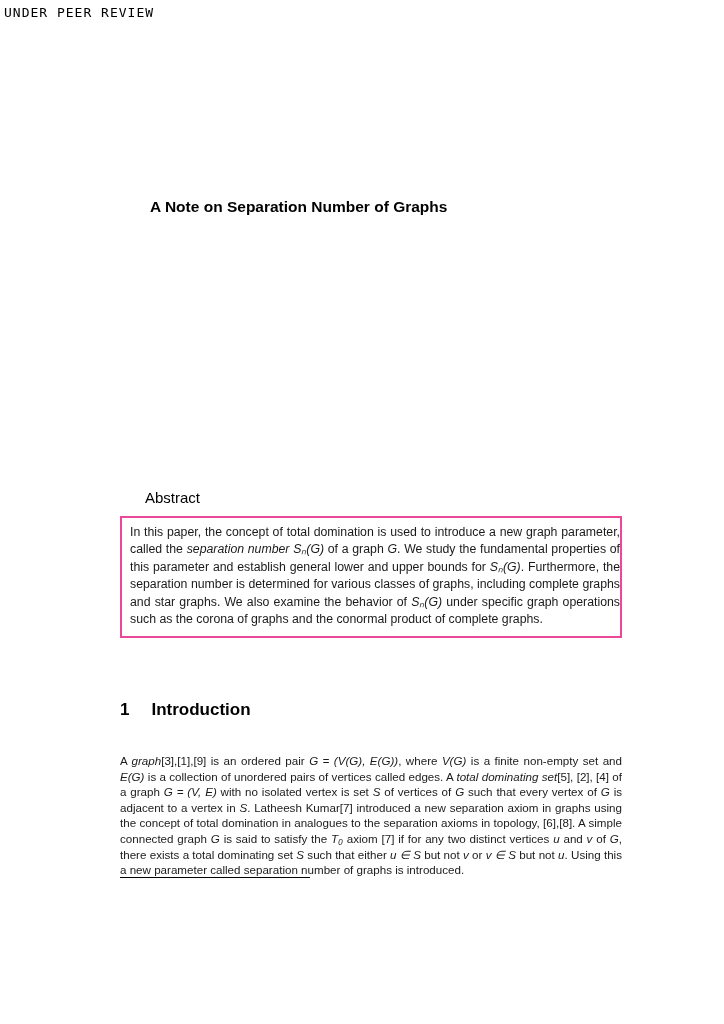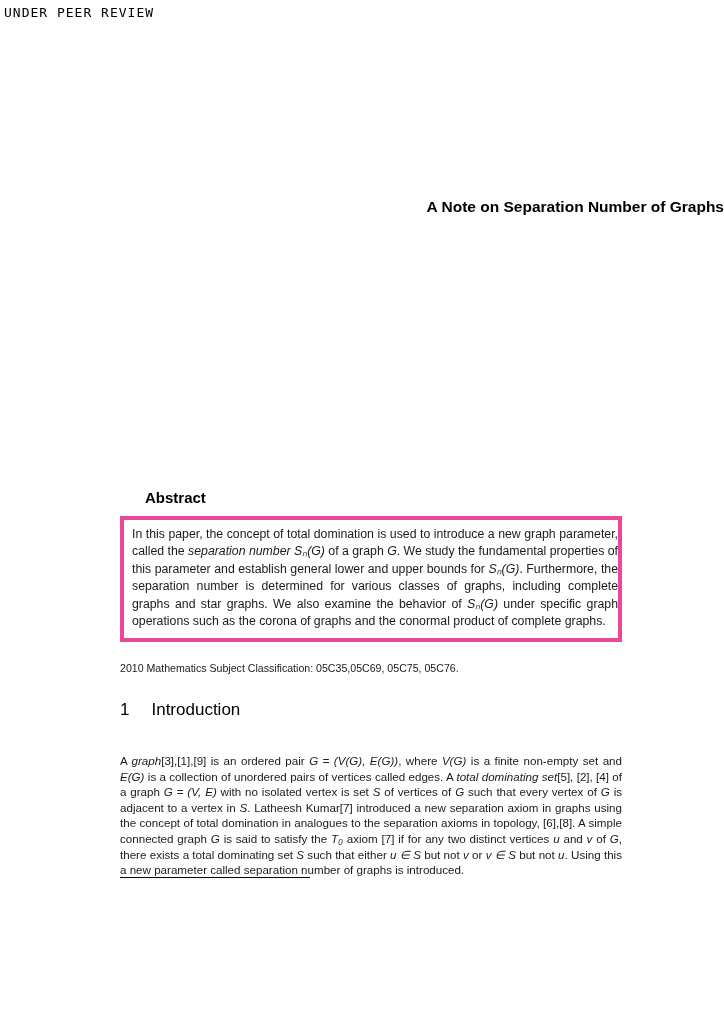--- a/index.html
+++ b/index.html
@@ -24,39 +24,39 @@
     font-family: "DejaVu Sans Mono", monospace;
     font-size: 13px;
     letter-spacing: 1px;
     color: #000000;
   }
   .title {
     position: absolute;
     left: 150px;
     right: 0;
     top: 198px;
-    text-align: right;
+    text-align: left;
     font-size: 15.5px;
     font-weight: bold;
     color: #000000;
   }
   .abstract-heading {
     position: absolute;
     left: 145px;
     top: 489px;
     font-size: 15px;
-    font-weight: bold;
+    font-weight: normal;
     color: #000000;
   }
   .abstract-box {
     position: absolute;
     left: 120px;
     top: 516px;
     width: 502px;
-    border: 4px solid #ec4899;
+    border: 2px solid #ec4899;
     box-sizing: border-box;
     padding: 6px 0 8px 8px;
     font-size: 12.3px;
     line-height: 17.4px;
     text-align: justify;
     color: #1a1a1a;
   }
   .keywords {
     position: absolute;
     left: 120px;
@@ -73,21 +73,21 @@
     width: 502px;
     font-size: 10.6px;
     line-height: 14px;
     color: #1a1a1a;
   }
   .section-heading {
     position: absolute;
     left: 120px;
     top: 700px;
     font-size: 17px;
-    font-weight: normal;
+    font-weight: bold;
     color: #000000;
   }
   .section-number {
     display: inline-block;
     margin-right: 22px;
   }
   .intro-body {
     position: absolute;
     left: 120px;
     top: 753px;
@@ -115,21 +115,20 @@
 
   <div class="title">A Note on Separation Number of Graphs</div>
 
   <div class="abstract-heading">Abstract</div>
 
   <div class="abstract-box">
     <span><span>In this paper, the concept of total domination is used to introduce a new graph parameter, called the </span><span style="font-style: italic;">separation number Sₙ(G)</span><span> of a graph </span><span style="font-style: italic;">G</span><span>.  We study the fundamental properties of this parameter and establish general lower and upper bounds for </span><span style="font-style: italic;">Sₙ(G)</span><span>.  Furthermore, the separation number is determined for various classes of graphs, including complete graphs and star graphs.  We also examine the behavior of </span><span style="font-style: italic;">Sₙ(G)</span><span> under specific graph operations such as the corona of graphs and the conormal product of complete graphs.</span></span>
   </div>
 
 
-  <div class="classification">2010 Mathematics Subject Classification: 05C35,05C69, 05C75, 05C76.</div>
 
   <div class="section-heading">
     <span class="section-number">1</span><span>Introduction</span>
   </div>
 
   <div class="intro-body"><span>A </span><span style="font-style: italic;">graph</span><span>[3],[1],[9] is an ordered pair </span><span style="font-style: italic;">G = (V(G), E(G))</span><span>, where </span><span style="font-style: italic;">V(G)</span><span> is a finite non-empty set and </span><span style="font-style: italic;">E(G)</span><span> is a collection of unordered pairs of vertices called edges.  A </span><span style="font-style: italic;">total dominating set</span><span>[5], [2], [4] of a graph </span><span style="font-style: italic;">G = (V, E)</span><span> with no isolated vertex is set </span><span style="font-style: italic;">S</span><span> of vertices of </span><span style="font-style: italic;">G</span><span> such that every vertex of </span><span style="font-style: italic;">G</span><span> is adjacent to a vertex in </span><span style="font-style: italic;">S</span><span>.  Latheesh Kumar[7] introduced a new separation axiom in graphs using the concept of total domination in analogues to the separation axioms in topology, [6],[8].  A simple connected graph </span><span style="font-style: italic;">G</span><span> is said to satisfy the </span><span style="font-style: italic;">T₀</span><span> axiom [7] if for any two distinct vertices </span><span style="font-style: italic;">u</span><span> and </span><span style="font-style: italic;">v</span><span> of </span><span style="font-style: italic;">G</span><span>, there exists a total dominating set </span><span style="font-style: italic;">S</span><span> such that either </span><span style="font-style: italic;">u ∈ S</span><span> but not </span><span style="font-style: italic;">v</span><span> or </span><span style="font-style: italic;">v ∈ S</span><span> but not </span><span style="font-style: italic;">u</span><span>.  Using this a new parameter called separation number of graphs is introduced.</span></div>
 
   <div class="footnote-rule"></div>
 
 </div>

